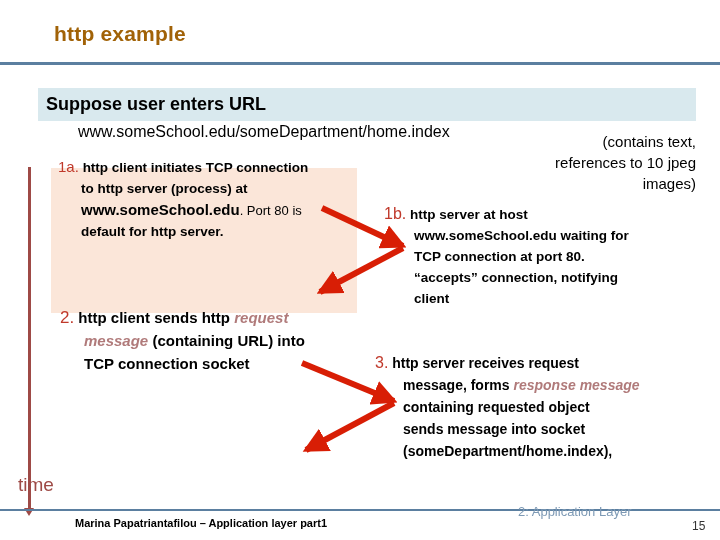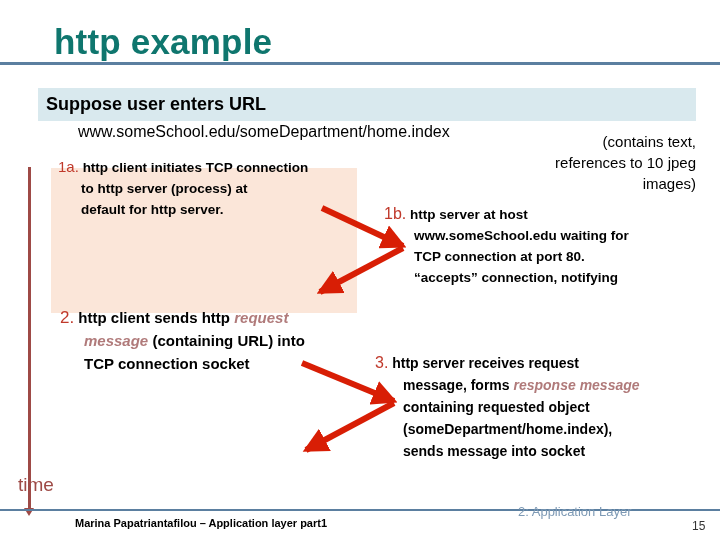--- a/index.html
+++ b/index.html
@@ -13,23 +13,23 @@
     font-family: "Liberation Sans", sans-serif;
     overflow: hidden;
     position: relative;
   }
 
   
   #slide-title {
     position: absolute;
     left: 54px;
     top: 22px;
-    font-size: 35px;
-    font-weight: bold;
-    color: #0f766e;
+    font-size: 21px;
+    font-weight: bold;
+    color: #a16207;
     letter-spacing: 0.2px;
     white-space: nowrap;
   }
   #title-rule {
     position: absolute;
     left: 0px;
     top: 62px;
     width: 720px;
     height: 3px;
     background: #5b7fa0;
@@ -226,45 +226,47 @@
 <div id="time-axis-line"></div>
 <div id="time-axis-head"></div>
 <div id="time-label">time</div>
 
 <div id="peach-panel"></div>
 
 <div class="step" id="step-1a">
   <span class="step-num">1a.</span>
   <span>http client initiates TCP connection</span>
   <span class="indent">to http server (process) at</span>
+  <span class="indent"><span class="host-big">www.someSchool.edu</span><span class="thin">. Port 80 is</span></span>
   <span class="indent">default for http server.</span>
 </div>
 
 <div class="step" id="step-1b">
   <span class="step-num">1b.</span>
   <span>http server at host</span>
   <span class="indent">www.someSchool.edu waiting for</span>
   <span class="indent">TCP connection at port 80.</span>
   <span class="indent">“accepts” connection, notifying</span>
+  <span class="indent">client</span>
 </div>
 
 <div class="step" id="step-2">
   <span class="step-num">2.</span>
   <span>http client sends http </span><span class="em-italic">request</span>
   <span class="indent"><span class="em-italic">message</span><span> (containing URL) into</span></span>
   <span class="indent">TCP connection socket</span>
 </div>
 
 <div class="step" id="step-3">
   <span class="step-num">3.</span>
   <span>http server receives request</span>
   <span class="indent"><span>message, forms </span><span class="em-italic">response message</span></span>
   <span class="indent">containing requested object</span>
+  <span class="indent">sends message into socket</span>
   <span class="indent">(someDepartment/home.index),</span>
-  <span class="indent">sends message into socket</span>
 </div>
 
 <svg id="arrow-layer" width="720" height="540" viewBox="0 0 720 540">
   <defs>
     <marker id="ah" viewBox="0 0 10 10" refX="8.5" refY="5" markerWidth="4.2" markerHeight="4.2" orient="auto-start-reverse">
       <path d="M 0 0 L 10 5 L 0 10 z" fill="#d81e05"></path>
     </marker>
   </defs>
 
   <g>

